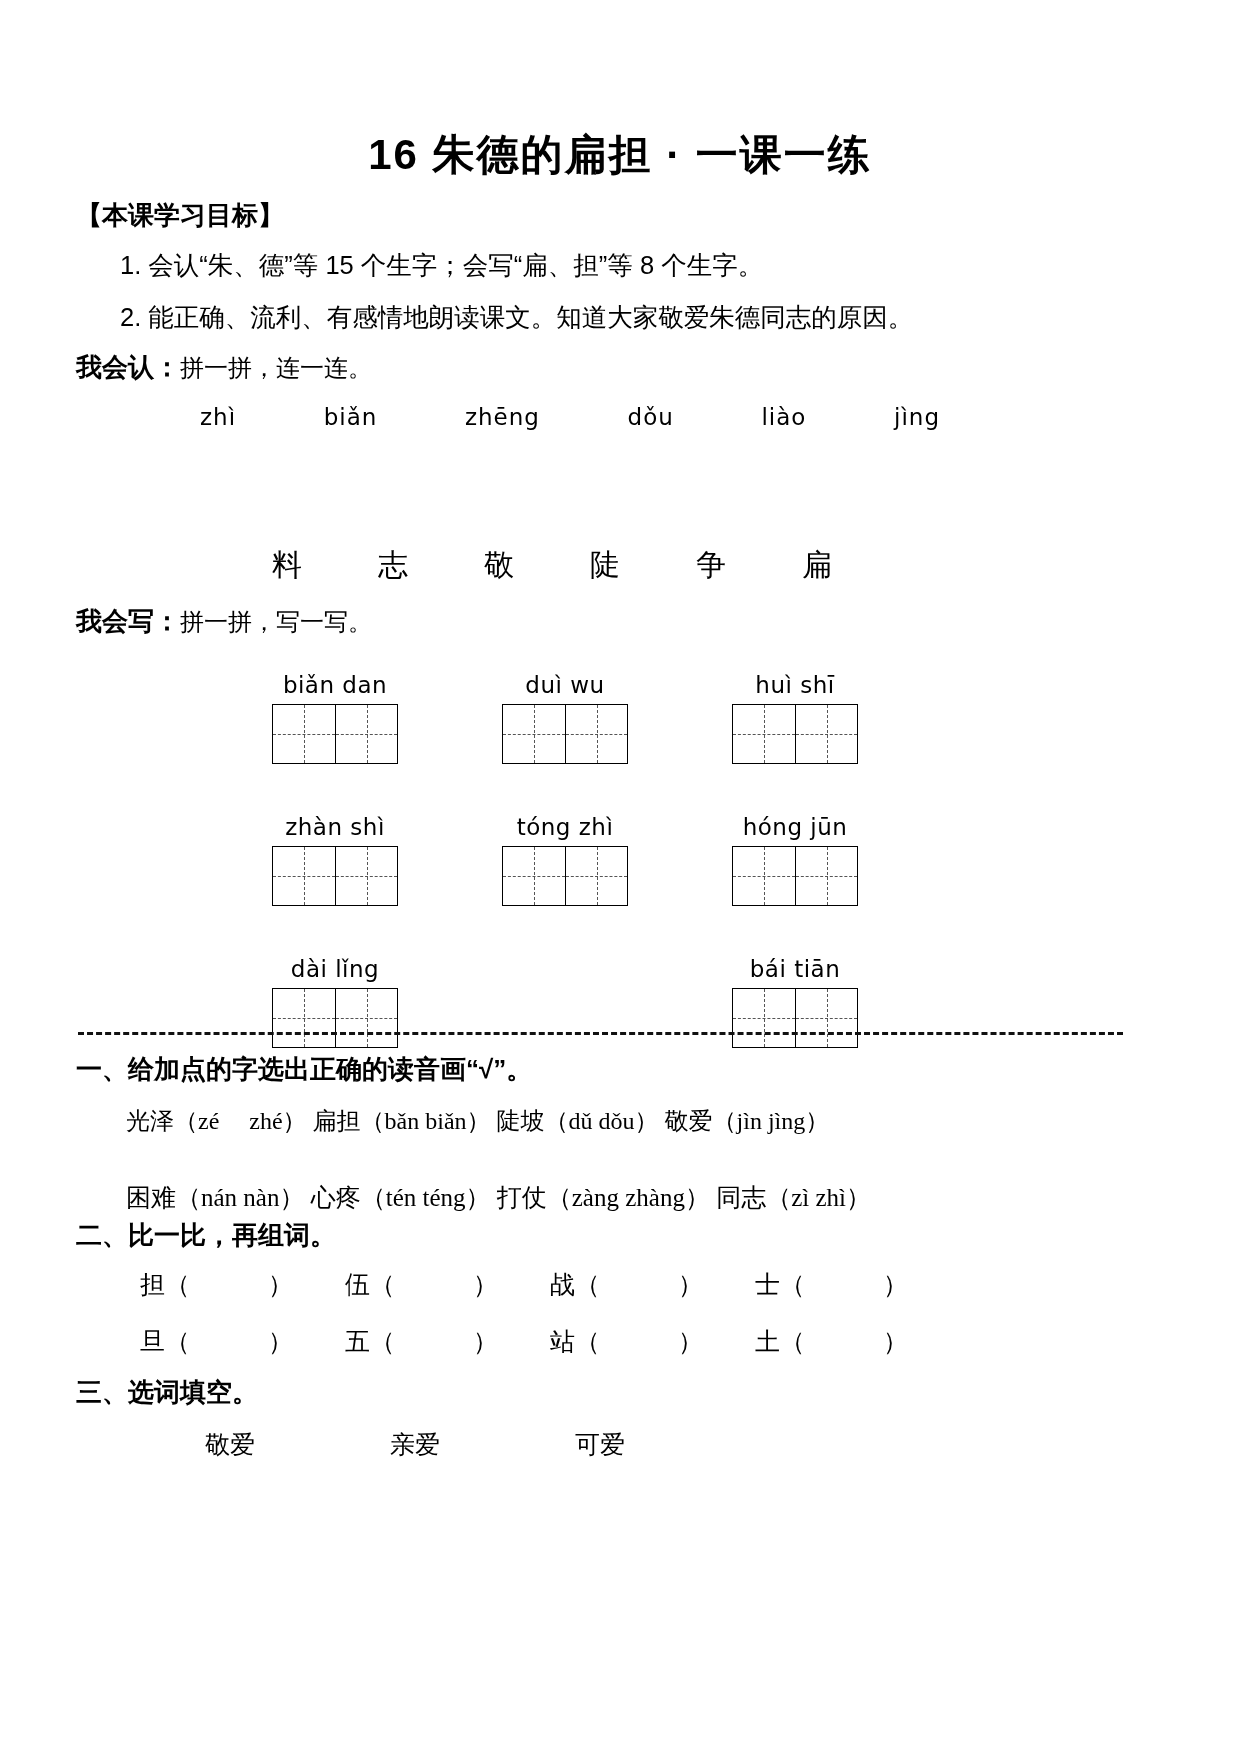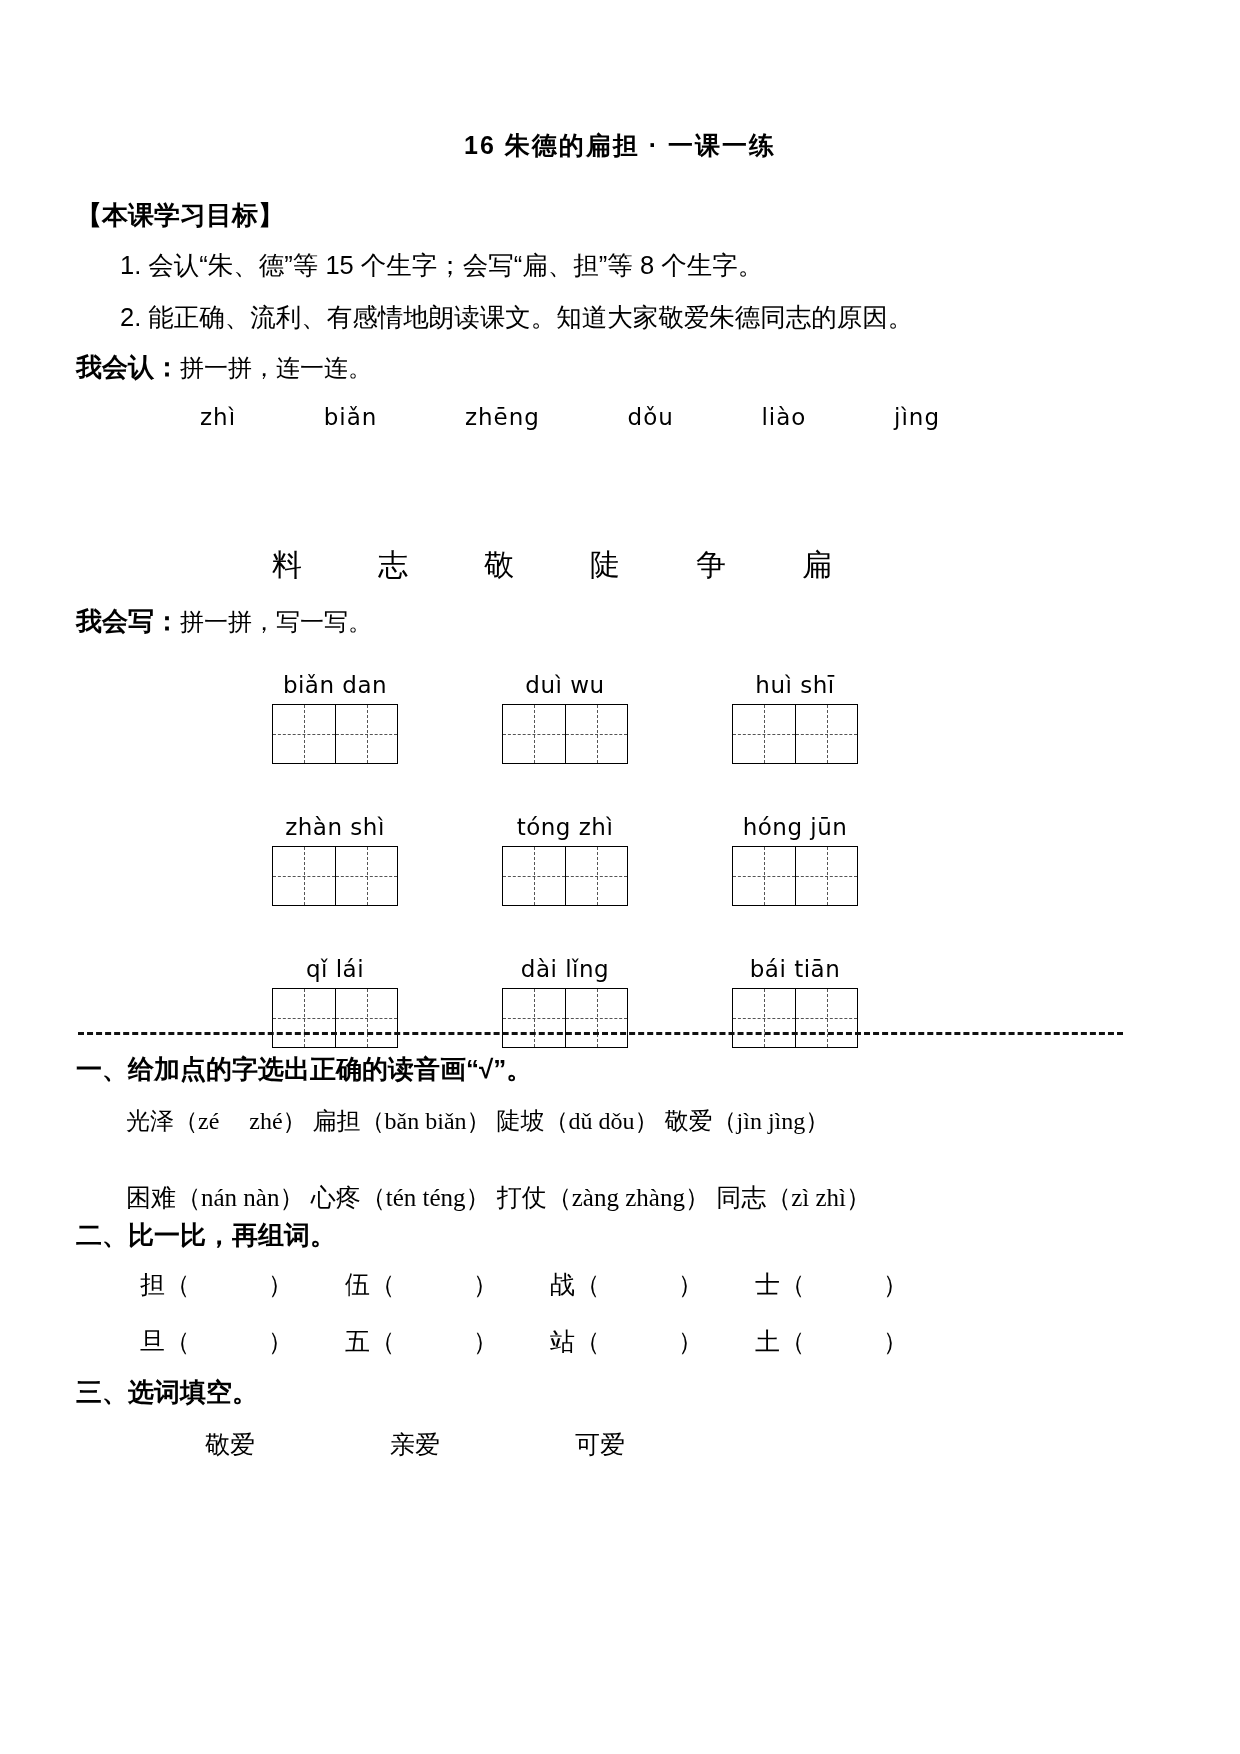--- a/index.html
+++ b/index.html
@@ -19,21 +19,21 @@
     position: absolute;
     left: 0; top: 0;
     width: 1240px;
     height: 1754px;
     padding: 0;
     box-sizing: border-box;
   }
   
   .title {
     text-align: center;
-    font-size: 25px;
+    font-size: 42px;
     font-weight: 600;
     letter-spacing: 2px;
     margin: 0;
     position: absolute;
     left: 0; right: 0;
     top: 130px;
     line-height: 1.2;
   }
   
   .blk {
@@ -277,27 +277,20 @@
         <div class="grid-label pin">hóng jūn</div>
         <div class="tianzi">
           <div class="tz-cell"></div>
           <div class="tz-cell"></div>
         </div>
       </div>
     </div>
 
     <div class="grid-row">
       <div class="grid-cellgroup">
-        <div class="grid-label pin">qǐ   lái</div>
-        <div class="tianzi">
-          <div class="tz-cell"></div>
-          <div class="tz-cell"></div>
-        </div>
-      </div>
-      <div class="grid-cellgroup">
         <div class="grid-label pin">dài  lǐng</div>
         <div class="tianzi">
           <div class="tz-cell"></div>
           <div class="tz-cell"></div>
         </div>
       </div>
       <div class="grid-cellgroup">
         <div class="grid-label pin">bái  tiān</div>
         <div class="tianzi">
           <div class="tz-cell"></div>

